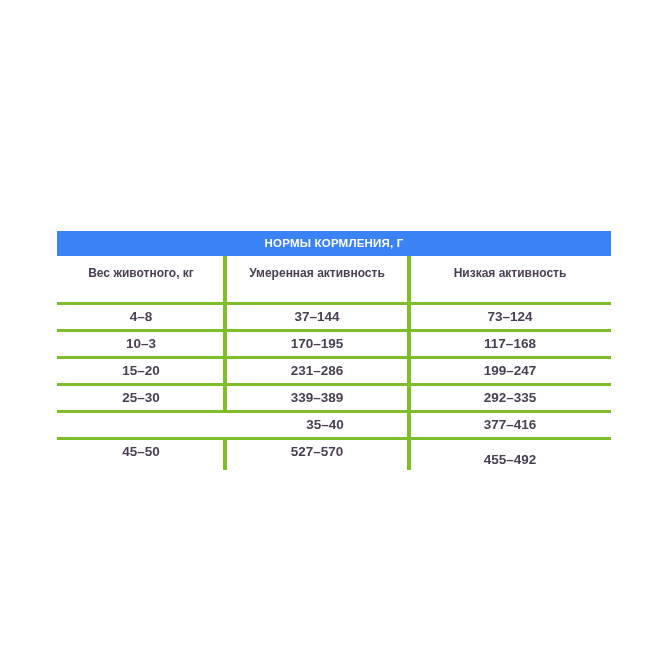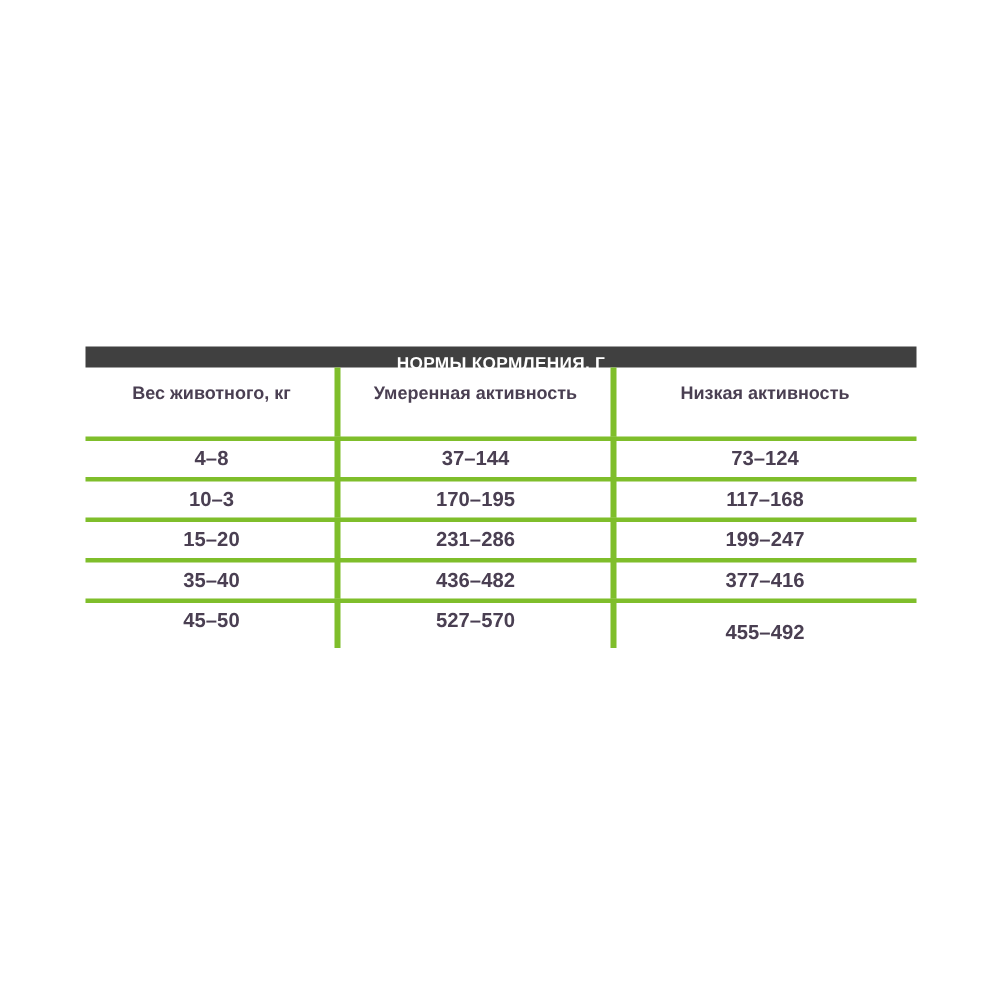--- a/index.html
+++ b/index.html
@@ -17,28 +17,28 @@
   
   #feeding-table {
     position: absolute;
     left: 57px;
     top: 231px;
     width: 554px;
   }
 
   
   .table-title {
-    background: #404040;
+    background: #3b82f6;
     color: #ffffff;
     font-size: 11.5px;
     font-weight: bold;
     letter-spacing: 0.2px;
     text-align: center;
     line-height: 25px;
-    height: 14px;
+    height: 25px;
     white-space: nowrap;
   }
 
   
   .t-row {
     display: flex;
     position: relative;
   }
   .t-cell {
     position: relative;
@@ -152,27 +152,35 @@
       <span class="cell-text">15–20</span>
     </div>
     <div class="t-cell c2">
       <span class="cell-text">231–286</span>
     </div>
     <div class="t-cell c3">
       <span class="cell-text">199–247</span>
     </div>
   </div>
 
+  <div class="t-row data-row">
+    <div class="t-cell c1">
+      <span class="cell-text">25–30</span>
+    </div>
+    <div class="t-cell c2">
+      <span class="cell-text">339–389</span>
+    </div>
+    <div class="t-cell c3">
+      <span class="cell-text">292–335</span>
+    </div>
+  </div>
 
   <div class="t-row data-row">
     <div class="t-cell c1">
       <span class="cell-text">35–40</span>
-    </div>
-    <div class="t-cell c2">
-      <span class="cell-text">436–482</span>
     </div>
     <div class="t-cell c3">
       <span class="cell-text">377–416</span>
     </div>
   </div>
 
   <div class="t-row data-row last">
     <div class="t-cell c1">
       <span class="cell-text">45–50</span>
     </div>

